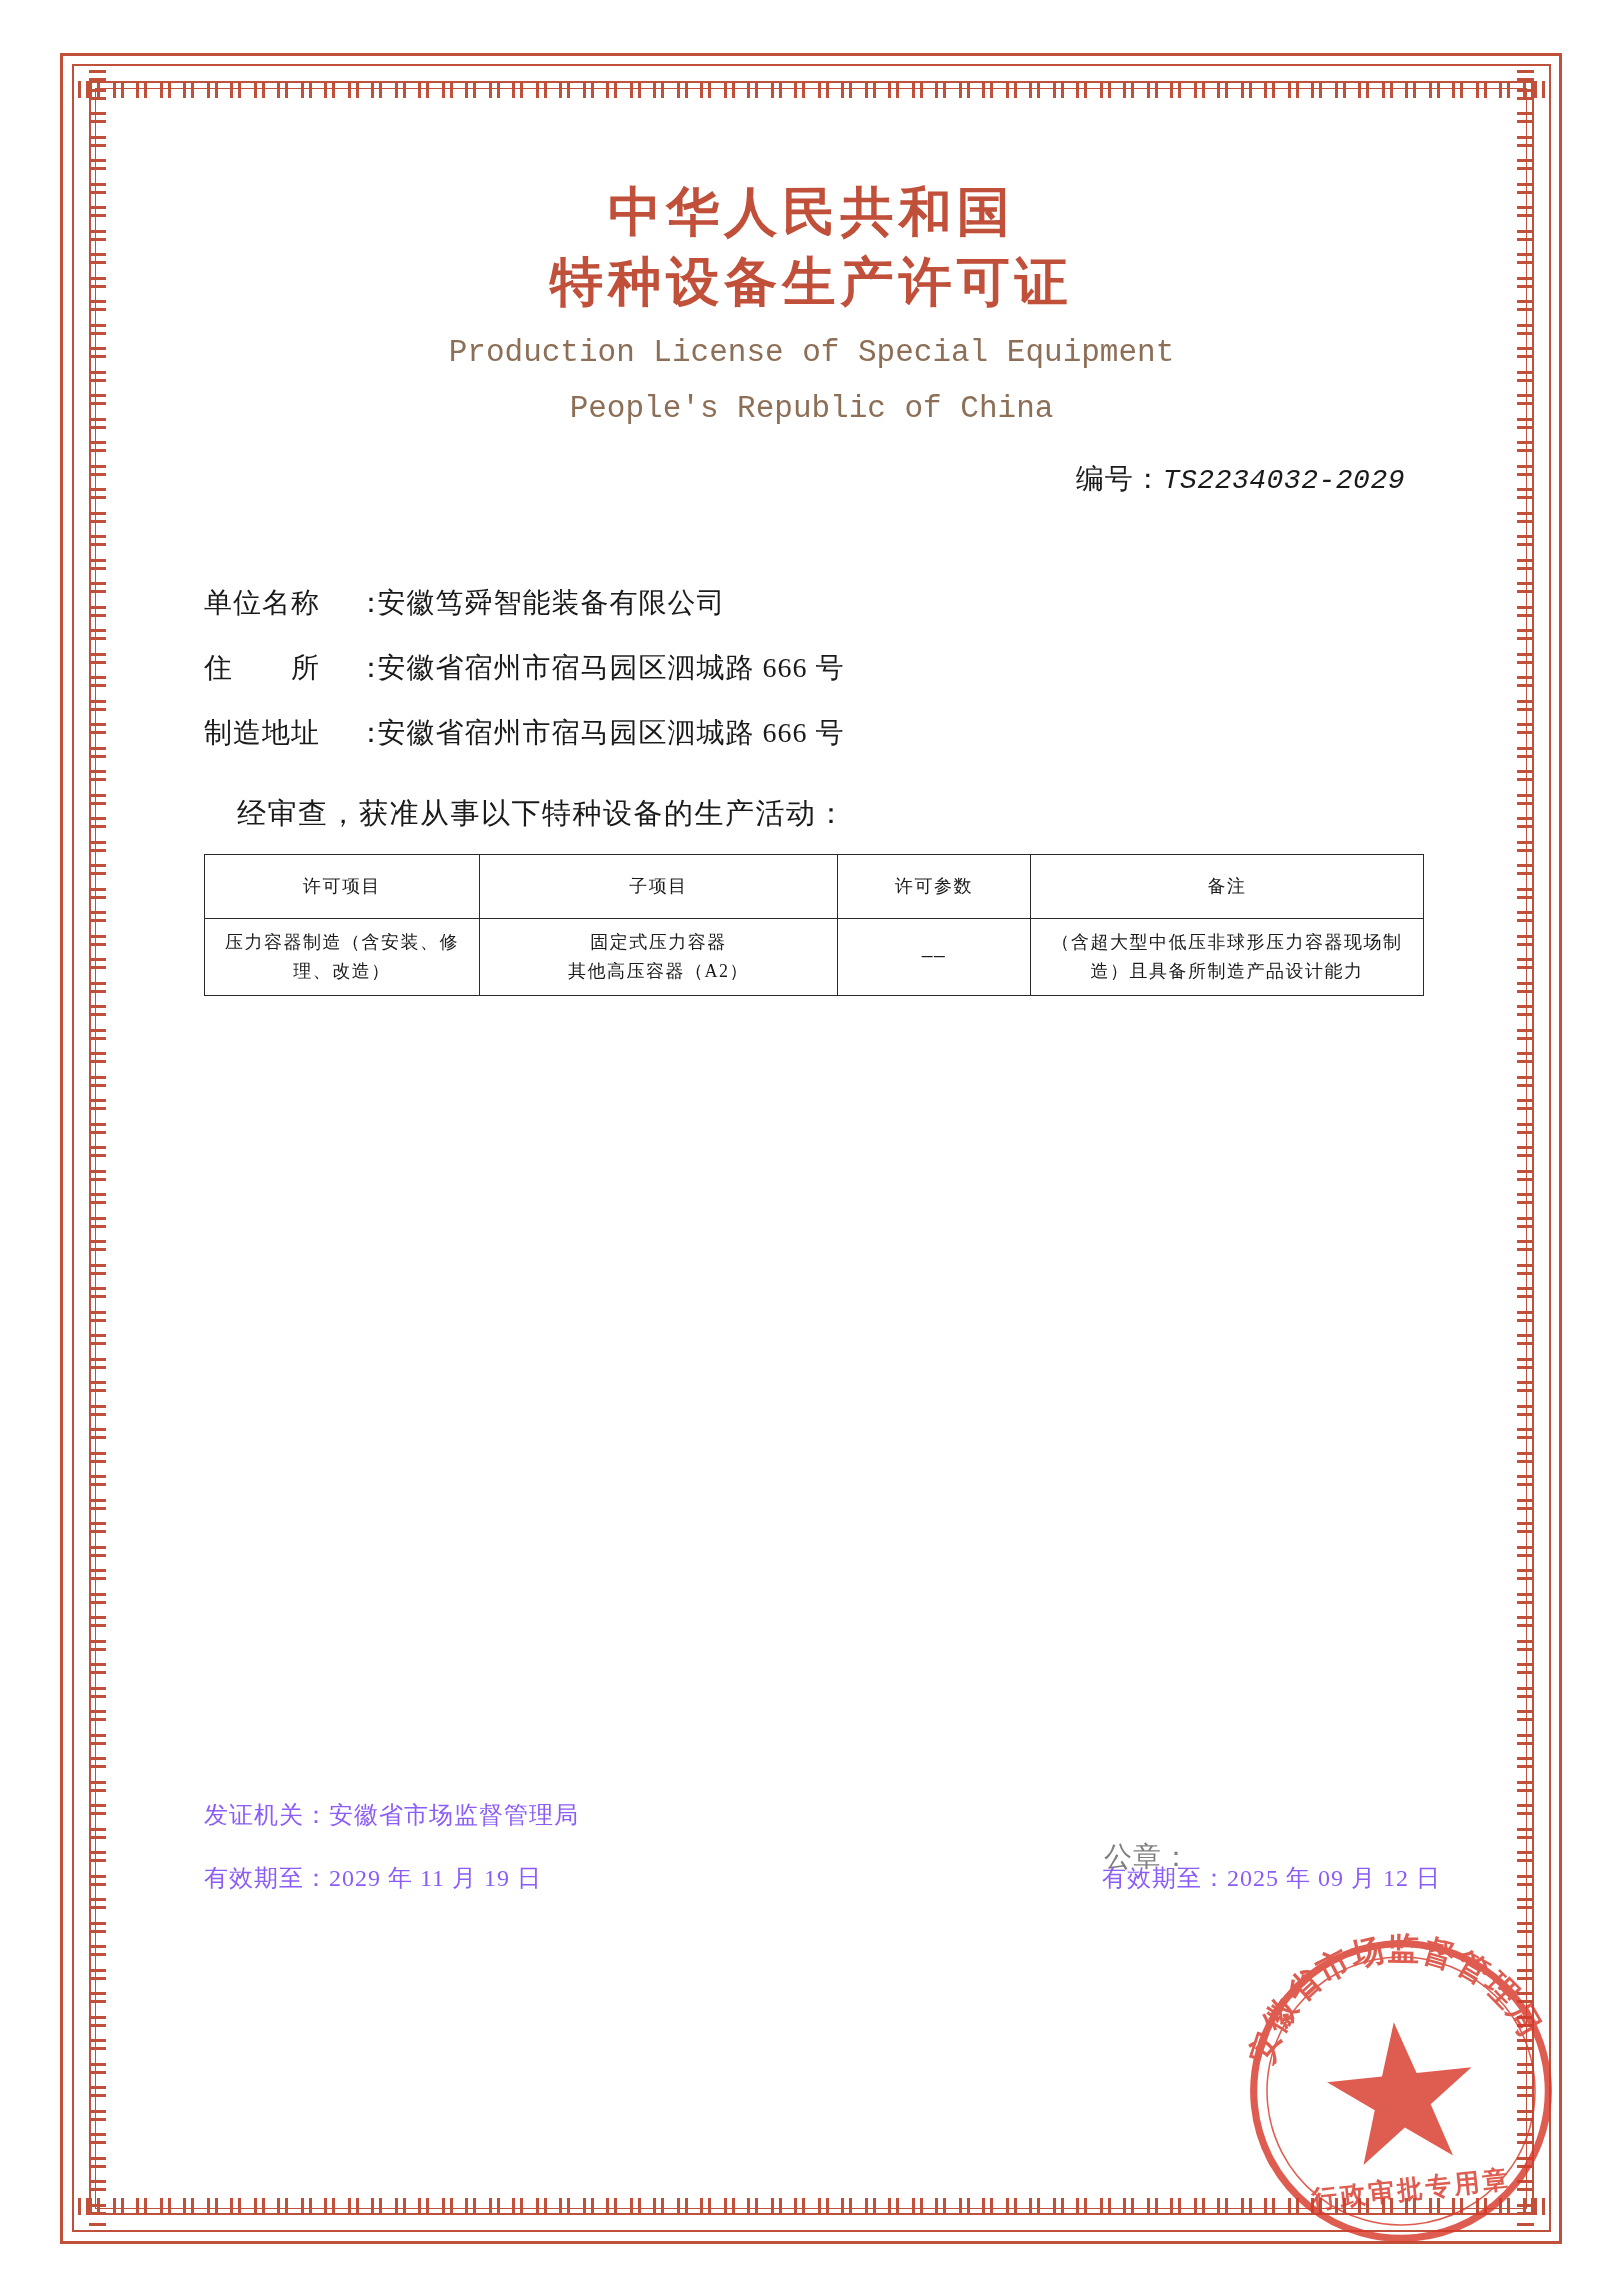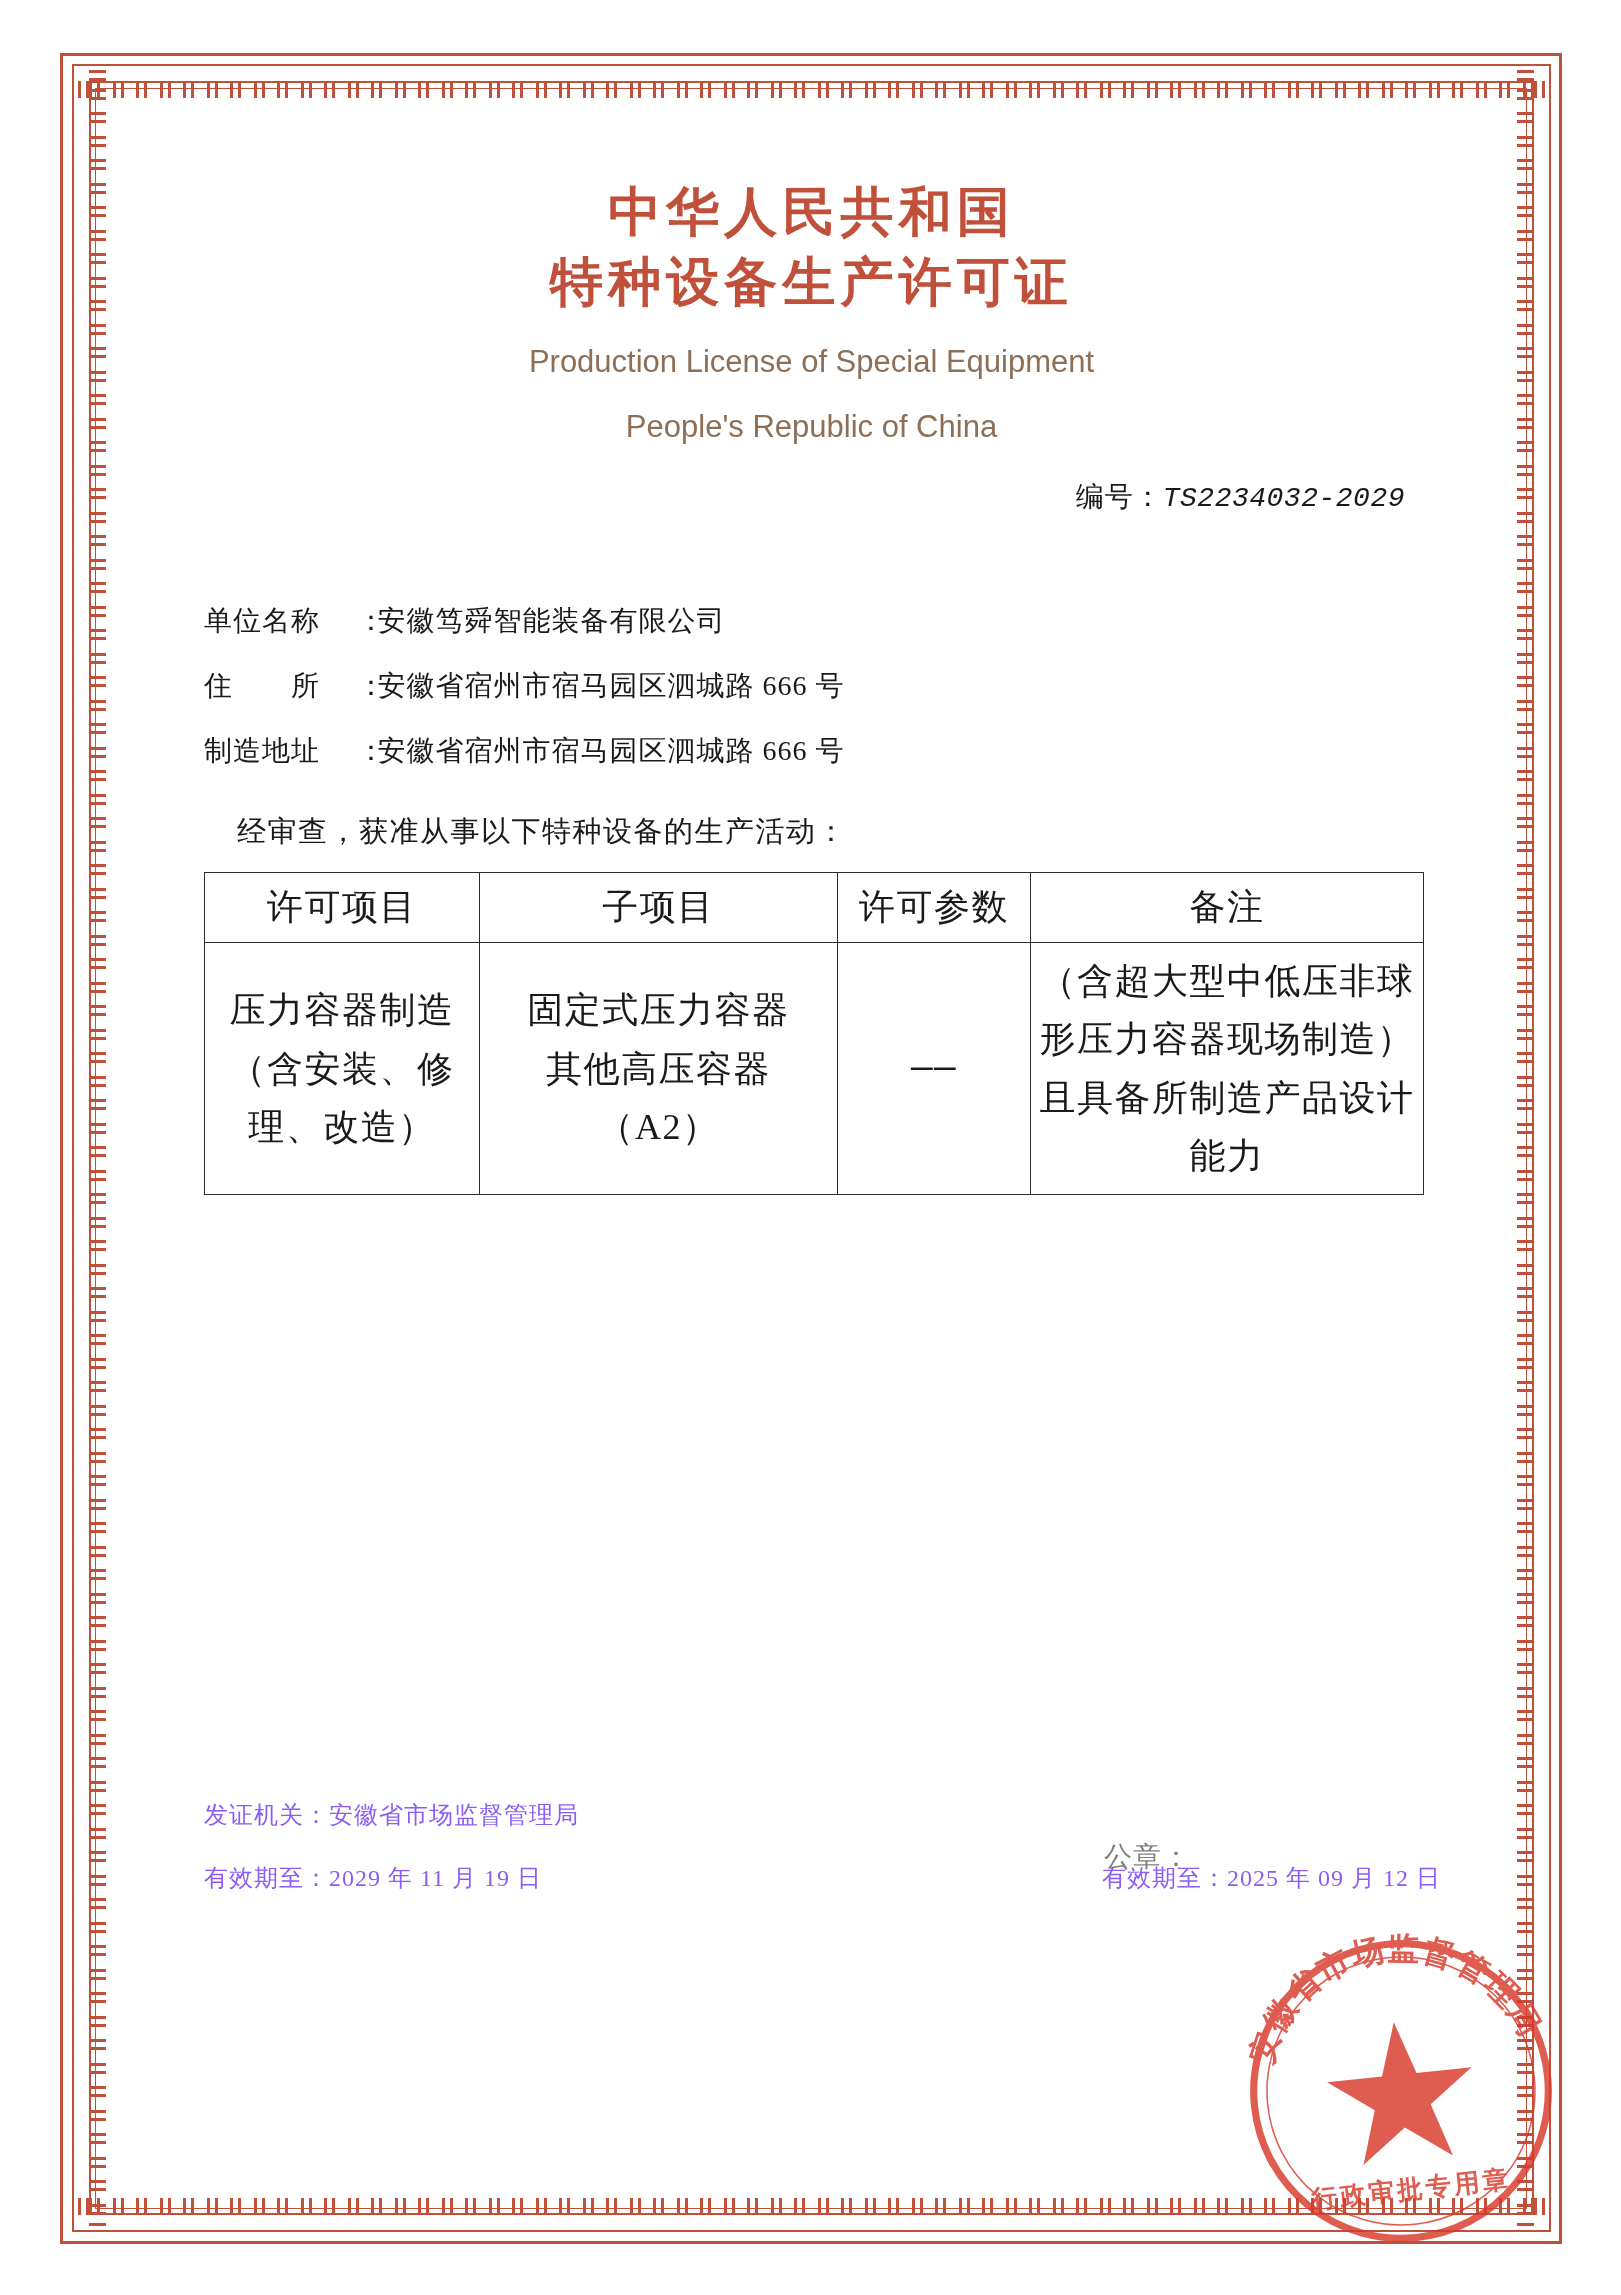--- a/index.html
+++ b/index.html
@@ -98,24 +98,24 @@
   .title-cn {
     color: #c0503a;
     font-family: "DejaVu Serif", "Liberation Serif", serif;
     font-weight: 700;
     font-size: 53px;
     letter-spacing: 5.1px;
     line-height: 1.32;
   }
   .title-en {
     color: #8c6f56;
-    font-family: Liberation Sans, sans-serif;
+    font-family: Liberation Mono, monospace;
     font-size: 31px;
     line-height: 1.34;
-    margin-top: 24px;
+    margin-top: 15px;
     text-align: center;
   }
 
   .serial-row {
     margin-top: 30px;
     text-align: right;
     padding-right: 100px;
     font-size: 28px;
     letter-spacing: 1px;
     color: #1a1a1a;
@@ -164,21 +164,21 @@
     width: 1219px;
     border-collapse: collapse;
     table-layout: fixed;
   }
   table.license-table th,
   table.license-table td {
     border: 1.5px solid #2b2b2b;
     text-align: center;
     vertical-align: middle;
     font-weight: normal;
-    font-size: 36px;
+    font-size: 18px;
     color: #1a1a1a;
     padding: 9.2px 7.2px;
     line-height: 1.62;
     letter-spacing: 1.5px;
   }
   table.license-table th {
     height: 52px;
     padding: 5.1px 4.1px;
   }
   .col-1 { width: 275px; }

